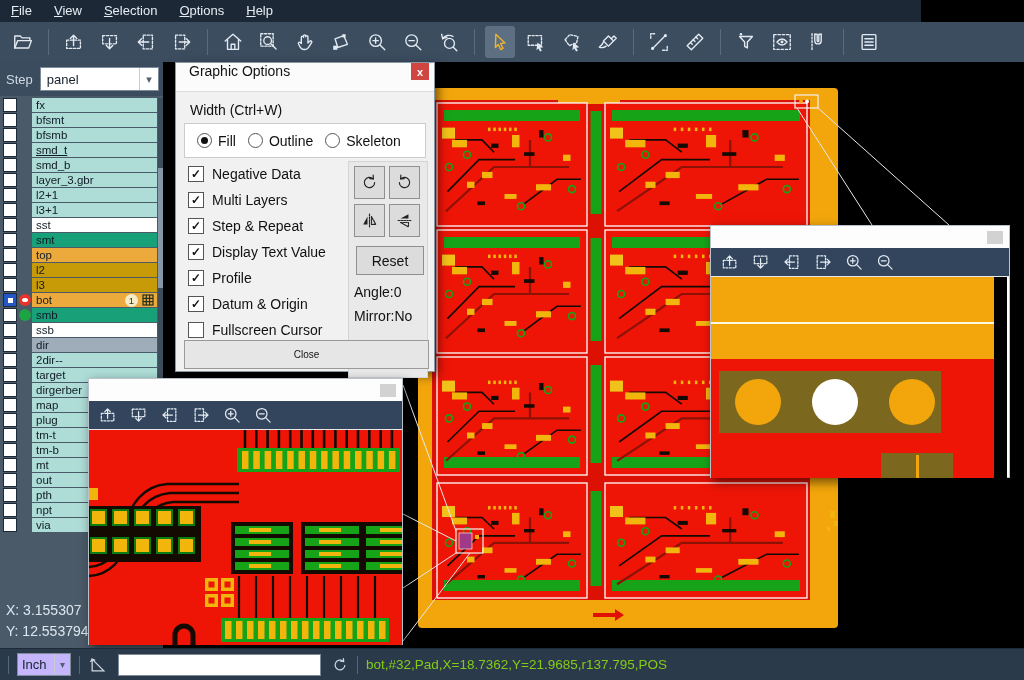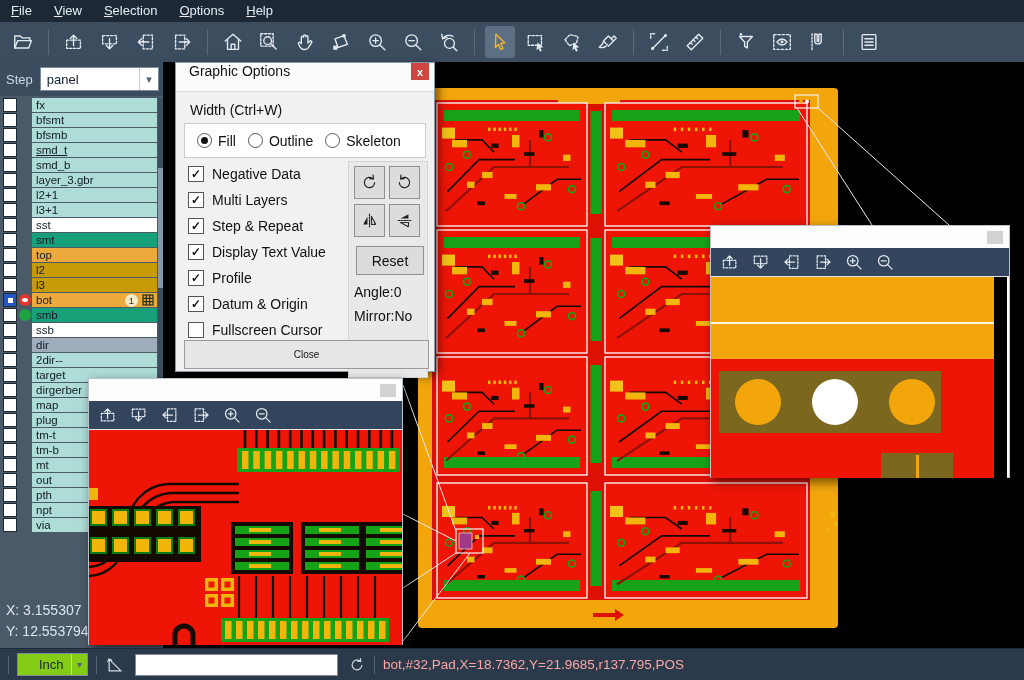--- a/index.html
+++ b/index.html
@@ -1,19 +1,19 @@
 <!DOCTYPE html>
 <html><head>
 <meta charset="utf-8">
 <style>
   html,body{margin:0;padding:0;background:#11161d;}
   #app{position:relative;width:1024px;height:680px;overflow:hidden;
        font-family:"Liberation Sans",sans-serif;background:#000;user-select:none;}
   
-  .menubar{position:absolute;left:0;top:0;width:1024px;height:22px;background:#1d2836;
+  .menubar{position:absolute;left:0;top:0;width:921px;height:22px;background:#1d2836;
            display:flex;align-items:center;color:#e6edf3;font-size:13px;}
   .menu-item{padding:0 11px;height:22px;line-height:22px;cursor:default;}
   .menu-item u{text-decoration:underline;}
   
   .toolbar{position:absolute;left:0;top:22px;width:1024px;height:40px;background:#3c4d60;
            display:flex;align-items:center;padding-left:8px;box-sizing:border-box;gap:6px;}
   .tbtn{width:30px;height:32px;display:flex;align-items:center;justify-content:center;
         color:#e3eaf1;border-radius:3px;flex:0 0 auto;}
   .tbtn.active{background:#5d6f82;color:#f0b42c;}
   .tsep{width:1px;height:26px;background:#5a6b7c;margin:0 4px;flex:0 0 auto;}
@@ -46,29 +46,29 @@
   .gridic{width:12px;height:12px;margin:0 3px 0 4px;color:#1c2a15;}
   .scrollstrip{position:absolute;right:0;top:36px;width:5px;height:470px;background:#3e4d5c;}
   .scrollthumb{position:absolute;right:0;top:70px;width:5px;height:120px;background:#8698a7;}
   .coords{position:absolute;left:6px;bottom:6px;color:#dce6ee;font-size:14px;line-height:21px;}
   
   .canvas{position:absolute;left:163px;top:62px;width:861px;height:586px;background:#000;}
   
   .statusbar{position:absolute;left:0;top:648px;width:1024px;height:32px;background:#2b3a4b;
              border-top:1px solid #1c2937;box-sizing:border-box;display:flex;align-items:center;color:#cfd8e0;}
   .ssep{width:1px;height:18px;background:#55677a;margin:0 8px;flex:0 0 auto;}
-  .unit-combo{width:48px;height:21px;background:#84cc16;color:#16222e;border:1px solid #7d8b98;font-size:13px;
-              display:flex;align-items:center;padding-left:21px;}
+  .unit-combo{width:48px;height:21px;background:#c4b5fd;color:#16222e;border:1px solid #7d8b98;font-size:13px;
+              display:flex;align-items:center;padding-left:4px;}
   .unit-combo .chev{margin-left:auto;border-left:1px solid #c5ccd3;width:15px;height:100%;
               display:flex;align-items:center;justify-content:center;color:#51616e;font-size:10px;}
   .angle-ic{width:20px;height:20px;color:#cfd8e0;}
   .status-input{width:193px;height:20px;border:1px solid #7d8b98;background:#fff;font-size:12px;
                 font-family:"Liberation Sans",sans-serif;padding:0 4px;}
   .refresh-ic{width:18px;height:18px;color:#cfd8e0;margin-left:10px;}
-  .status-text{color:#fca5a5;font-size:13.5px;white-space:nowrap;}
+  .status-text{color:#84cc16;font-size:13.5px;white-space:nowrap;}
   
   .dialog{position:absolute;left:175px;top:62px;width:260px;height:310px;background:#f1f1f1;
           border:1px solid #8a98a5;box-shadow:3px 4px 10px rgba(0,0,0,.55);box-sizing:border-box;
           font-size:14px;color:#111;}
   .dlg-title{height:28px;background:#fbfbfb;border-bottom:1px solid #ddd;display:flex;align-items:flex-start;
              padding-left:13px;font-size:14px;}
   .dlg-close{margin-left:auto;margin-right:5px;width:18px;height:17px;background:#cf4641;color:#fff;
              font-size:11px;font-weight:bold;display:flex;align-items:center;justify-content:center;}
   .dlg-width{margin:10px 0 5px 14px;}
   .radio-box{margin:0 8px;background:#fff;border:1px solid #ccc;height:33px;display:flex;align-items:center;}

